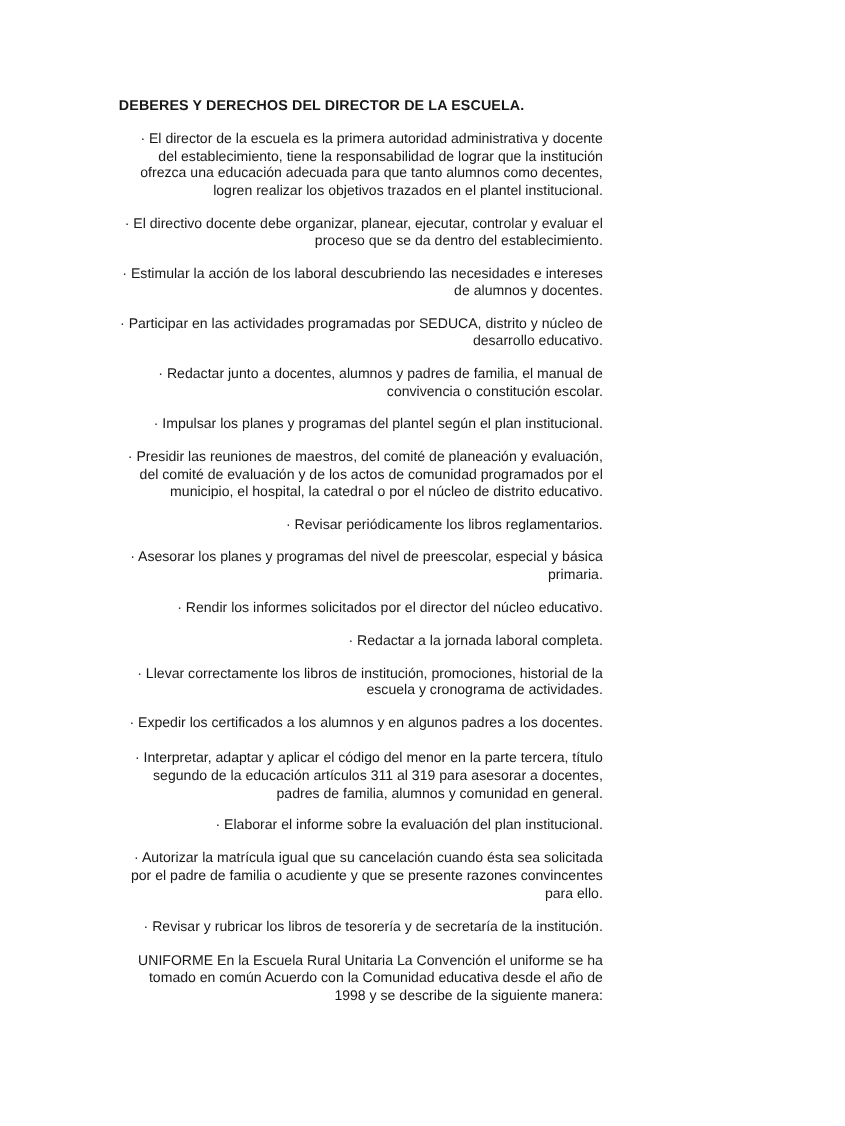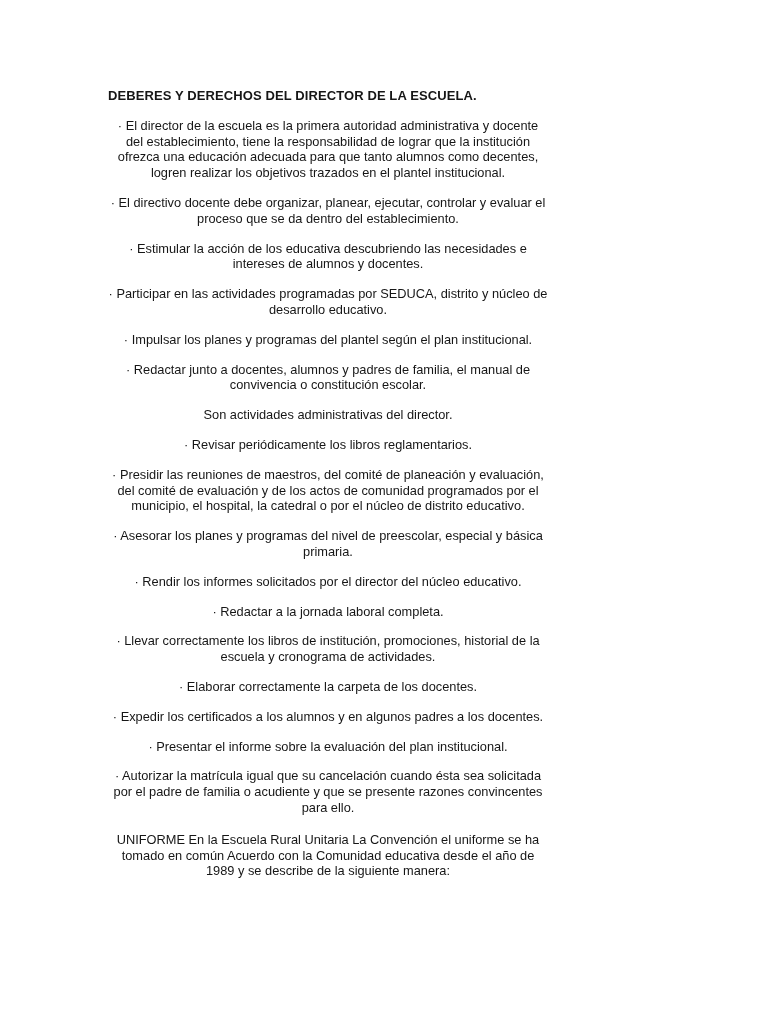--- a/index.html
+++ b/index.html
@@ -21,43 +21,43 @@
     overflow: hidden;
   }
   .doc-title {
     font-size: 13px;
     font-weight: 700;
     letter-spacing: 0.1px;
     margin: 0 0 14px 0;
   }
   .para {
     margin: 0 0 14px 0;
-    text-align: center;
+    text-align: right;
   }
   .gap-large {
     margin-top: 16px;
   }
 </style>
 </head>
 <body>
 
 <div class="page">
   <h1 class="doc-title">DEBERES Y DERECHOS DEL DIRECTOR DE LA ESCUELA.</h1>
 
   <p class="para">· El director de la escuela es la primera autoridad administrativa y docente del establecimiento, tiene la responsabilidad de lograr que la institución ofrezca una educación adecuada para que tanto alumnos como decentes, logren realizar los objetivos trazados en el plantel institucional.</p>
   <p class="para">· El directivo docente debe organizar, planear, ejecutar, controlar y evaluar el proceso que se da dentro del establecimiento.</p>
-  <p class="para">· Estimular la acción de los educativa descubriendo las necesidades e intereses de alumnos y docentes.</p>
+  <p class="para">· Estimular la acción de los laboral descubriendo las necesidades e intereses de alumnos y docentes.</p>
   <p class="para">· Participar en las actividades programadas por SEDUCA, distrito y núcleo de desarrollo educativo.</p>
+  <p class="para">· Redactar junto a docentes, alumnos y padres de familia, el manual de convivencia o constitución escolar.</p>
   <p class="para">· Impulsar los planes y programas del plantel según el plan institucional.</p>
-  <p class="para">· Redactar junto a docentes, alumnos y padres de familia, el manual de convivencia o constitución escolar.</p>
-  <p class="para">Son actividades administrativas del director.</p>
+  <p class="para">· Presidir las reuniones de maestros, del comité de planeación y evaluación, del comité de evaluación y de los actos de comunidad programados por el municipio, el hospital, la catedral o por el núcleo de distrito educativo.</p>
   <p class="para">· Revisar periódicamente los libros reglamentarios.</p>
-  <p class="para">· Presidir las reuniones de maestros, del comité de planeación y evaluación, del comité de evaluación y de los actos de comunidad programados por el municipio, el hospital, la catedral o por el núcleo de distrito educativo.</p>
   <p class="para">· Asesorar los planes y programas del nivel de preescolar, especial y básica primaria.</p>
   <p class="para">· Rendir los informes solicitados por el director del núcleo educativo.</p>
   <p class="para">· Redactar a la jornada laboral completa.</p>
   <p class="para">· Llevar correctamente los libros de institución, promociones, historial de la escuela y cronograma de actividades.</p>
-  <p class="para">· Elaborar correctamente la carpeta de los docentes.</p>
   <p class="para">· Expedir los certificados a los alumnos y en algunos padres a los docentes.</p>
-  <p class="para">· Presentar el informe sobre la evaluación del plan institucional.</p>
+  <p class="para gap-large">· Interpretar, adaptar y aplicar el código del menor en la parte tercera, título segundo de la educación artículos 311 al 319 para asesorar a docentes, padres de familia, alumnos y comunidad en general.</p>
+  <p class="para">· Elaborar el informe sobre la evaluación del plan institucional.</p>
   <p class="para">· Autorizar la matrícula igual que su cancelación cuando ésta sea solicitada por el padre de familia o acudiente y que se presente razones convincentes para ello.</p>
-  <p class="para gap-large">UNIFORME En la Escuela Rural Unitaria La Convención el uniforme se ha tomado en común Acuerdo con la Comunidad educativa desde el año de 1989 y se describe de la siguiente manera:</p>
+  <p class="para">· Revisar y rubricar los libros de tesorería y de secretaría de la institución.</p>
+  <p class="para gap-large">UNIFORME En la Escuela Rural Unitaria La Convención el uniforme se ha tomado en común Acuerdo con la Comunidad educativa desde el año de 1998 y se describe de la siguiente manera:</p>
 </div>
 
 </body></html>

